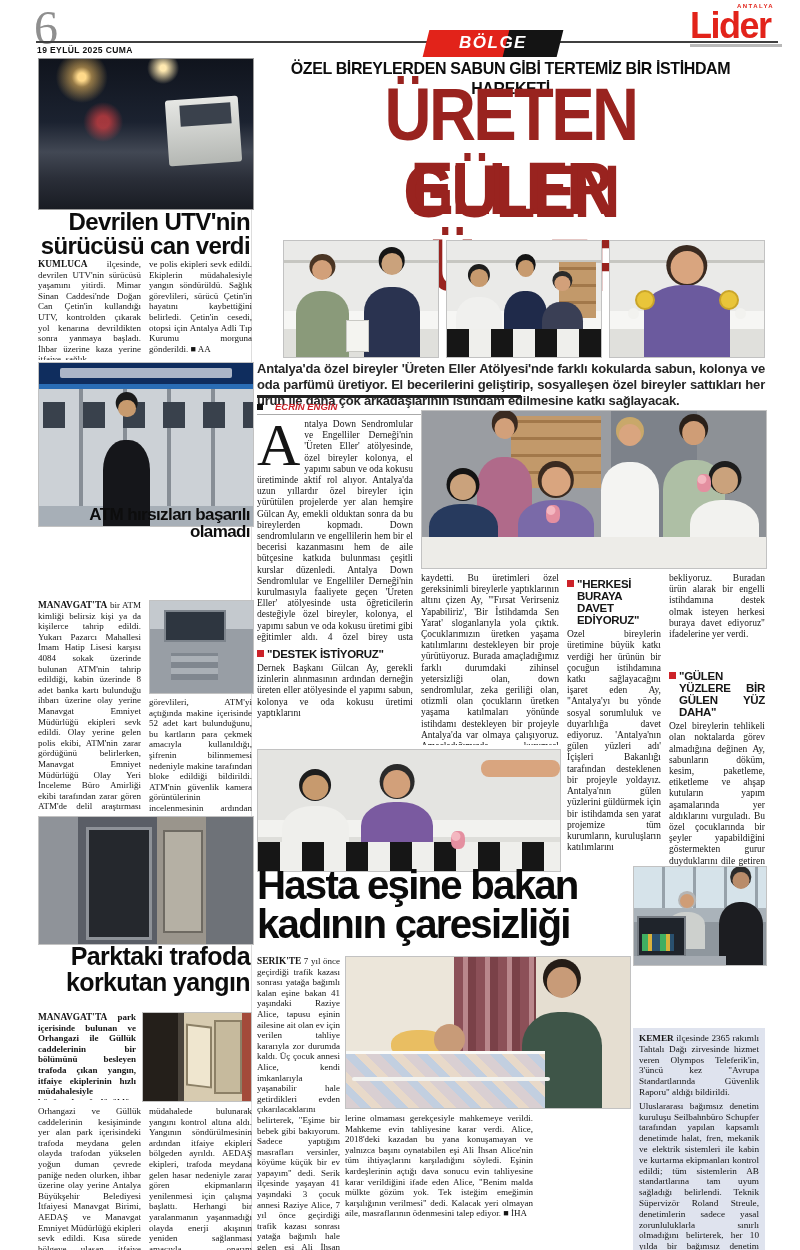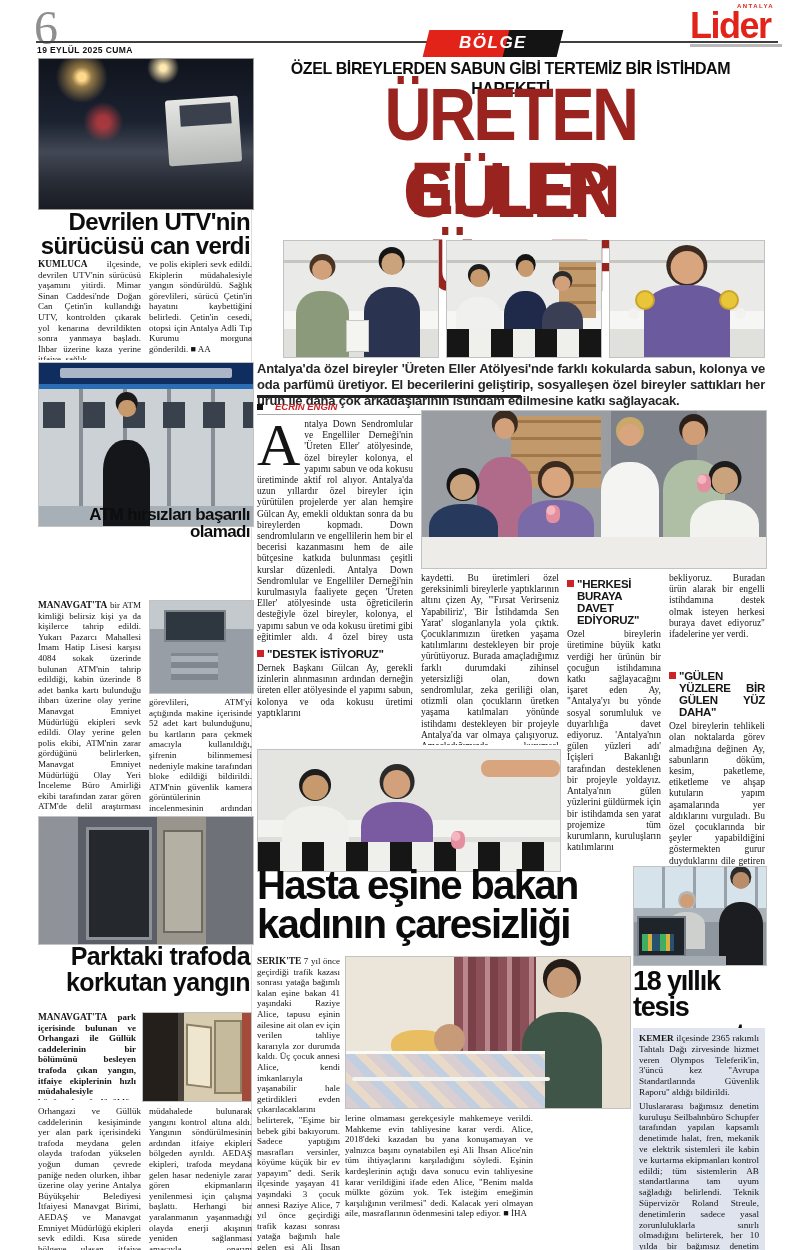--- a/index.html
+++ b/index.html
@@ -369,22 +369,18 @@
     </div>
     <div class="person" style="--skin:#b98c6a;--shirt:#1c1d21;--hair:#2b2b2b;right:2%;top:2%;width:34%;height:98%;">
       <div class="hair"></div>
         <div class="head"></div>
         <div class="body"></div>
     </div>
     <div class="monitors"></div>
     <div class="scr"></div>
     <div class="desk"></div>
   </div>
-  <div class="abs thead">
-    <div>18 yıllık tesis</div>
-    <div>geçer not aldı</div>
-  </div>
   <div class="abs tbody">
     <b>KEMER</b><span> ilçesinde 2365 rakımlı Tahtalı Dağı zirvesinde hizmet veren Olympos Teleferik'in, 3'üncü kez "Avrupa Standartlarında Güvenlik Raporu" aldığı bildirildi.</span>
     <div style="margin-top:3px;">Uluslararası bağımsız denetim kuruluşu Seilbahnbüro Schupfer tarafından yapılan kapsamlı denetimde halat, fren, mekanik ve elektrik sistemleri ile kabin ve kurtarma ekipmanları kontrol edildi; tüm sistemlerin AB standartlarına tam uyum sağladığı belirlendi. Teknik Süpervizör Roland Streule, denetimlerin sadece yasal zorunluluklarla sınırlı olmadığını belirterek, her 10 yılda bir bağımsız denetim firması Schupfer'i gönüllü olarak tesislerine davet ettiklerini söyledi. Streule, "18 yıllık tesisimiz tüm kurulumuyla mükemmel durumda. Teleferiğimiz İsviçre ve Avusturya'daki tesislerle kıyaslandığında en iyilerden biri" dedi. ■ AA</div>
   </div>
 
 </div>
 
 </body></html>

